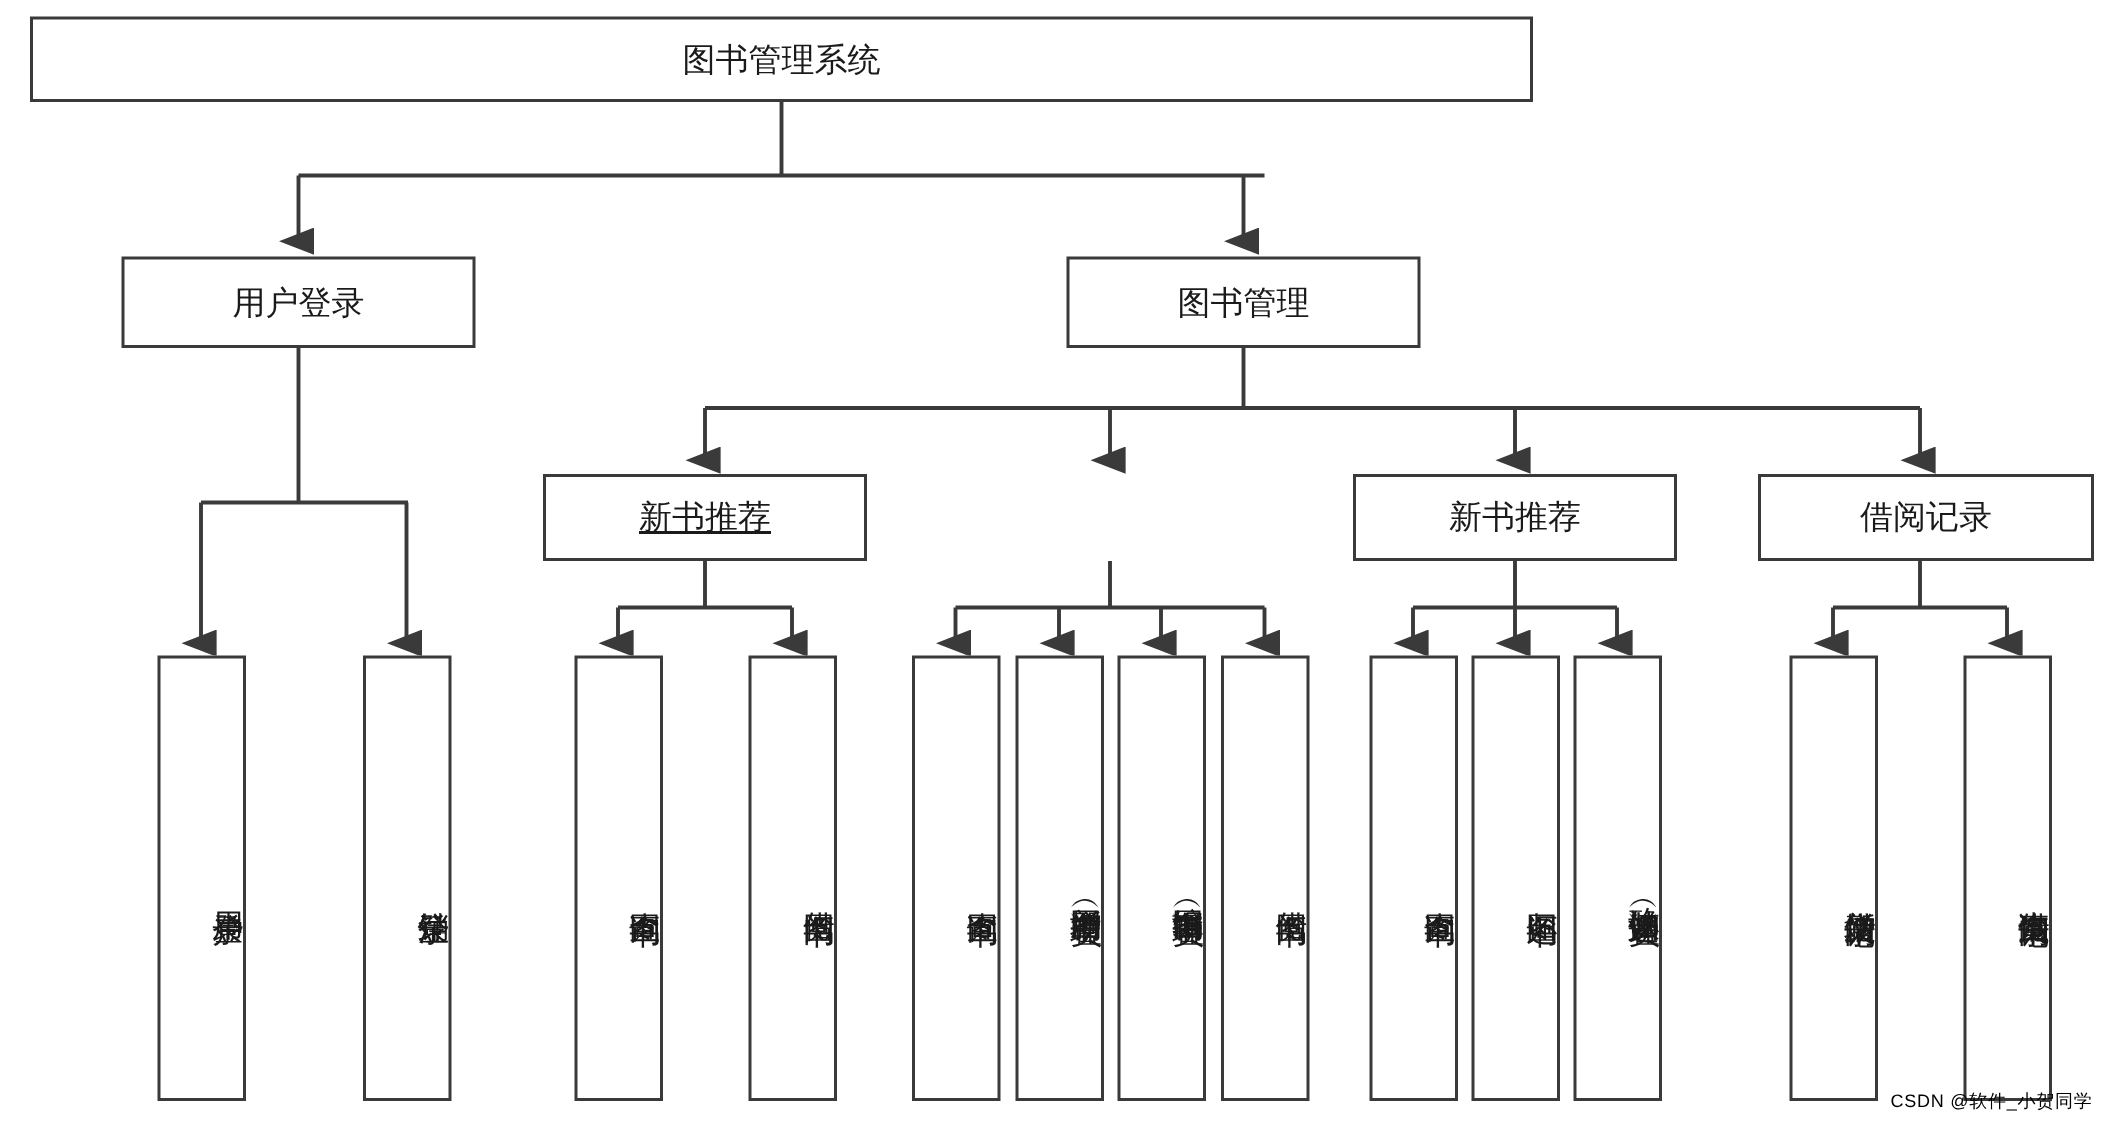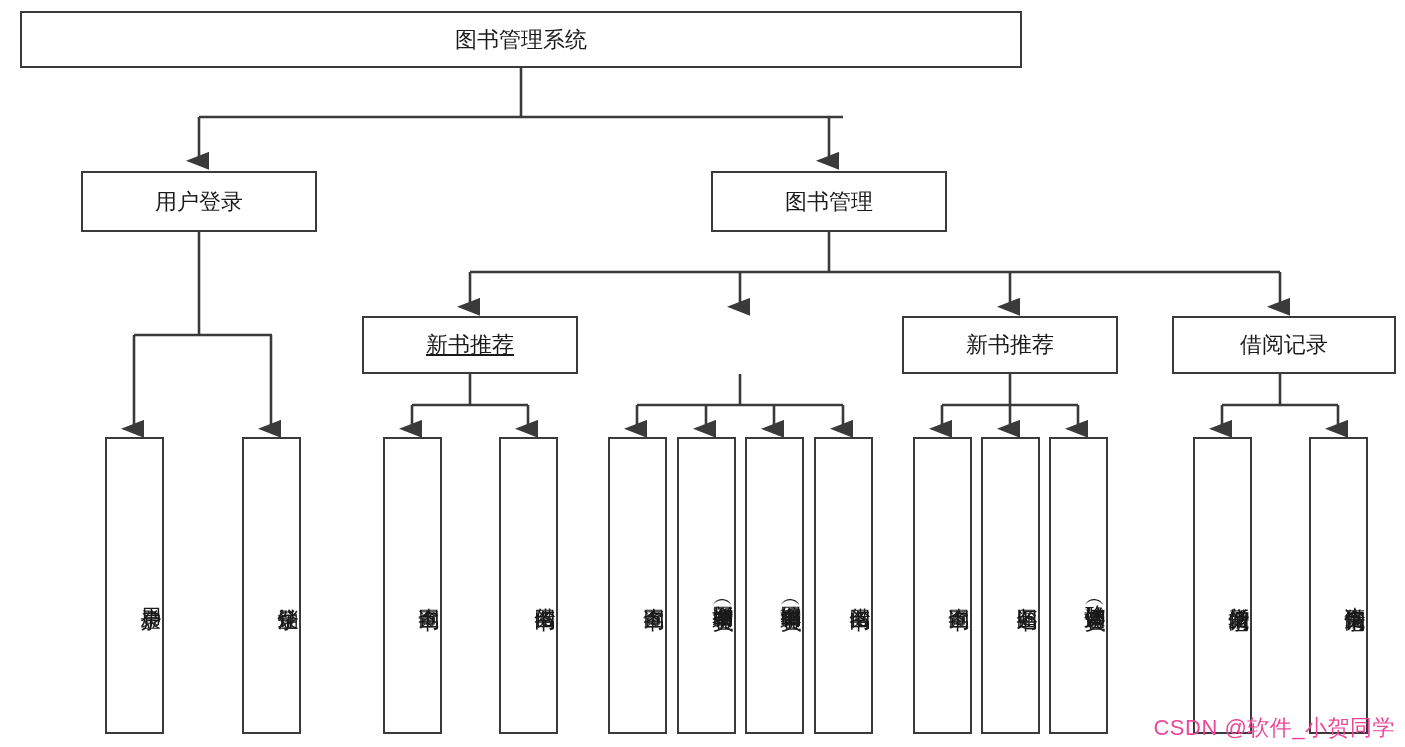--- a/index.html
+++ b/index.html
@@ -28,22 +28,22 @@
     line-height:1.08;
     letter-spacing:1px;
     padding-top:14px;
     align-items:flex-start;
     justify-content:center;
     white-space:nowrap;
   }
   #watermark{
     position:absolute;
     right:10px;bottom:4px;
-    font-size:22px;
-    color:#ec4899;
+    font-size:12px;
+    color:#000000;
     letter-spacing:0.5px;
     white-space:nowrap;
     pointer-events:none;
   }
 </style>
 </head>
 <body>
 
 <div id="stage">
 

